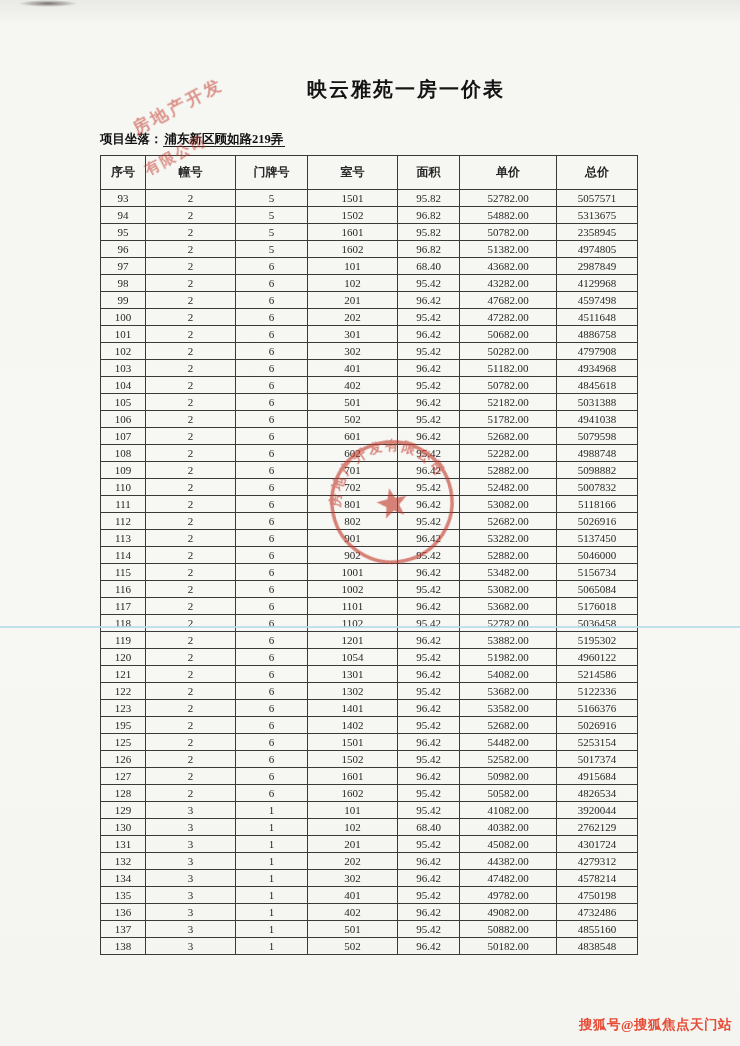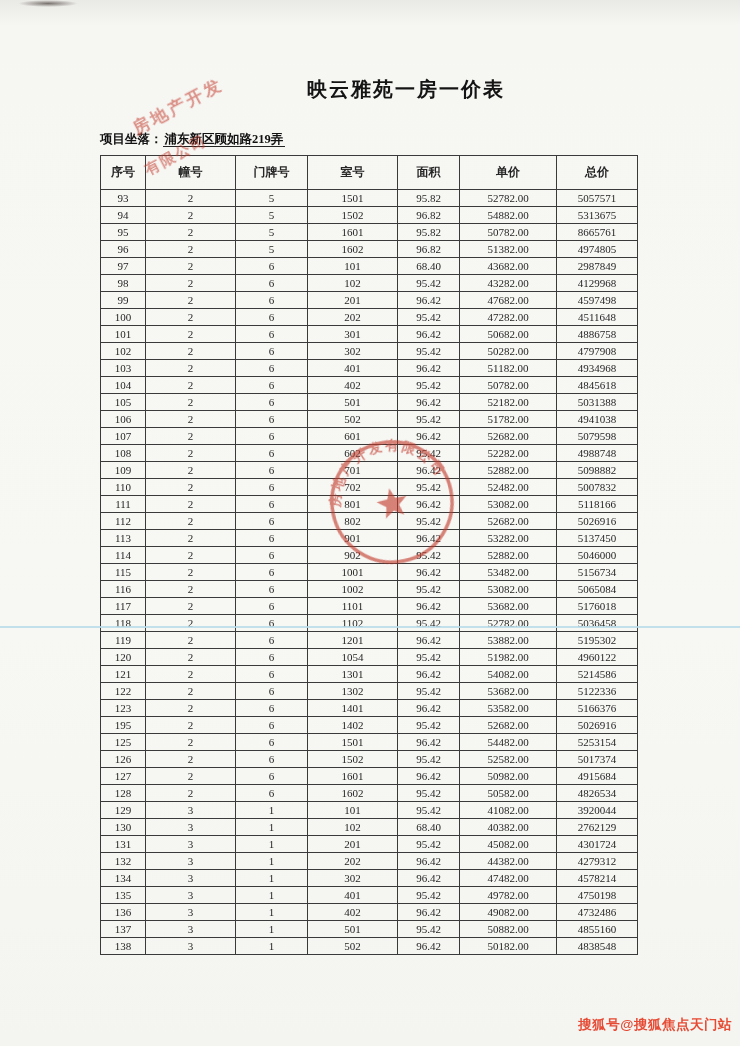--- a/index.html
+++ b/index.html
@@ -47,21 +47,21 @@
   }
   .frag1 { left:128px; top:95px;  font-size:17px; letter-spacing:3px; transform:rotate(-28deg); }
   .frag2 { left:142px; top:146px; font-size:15px; letter-spacing:2px; transform:rotate(-28deg); }
 
   .scanline {
     position:absolute; left:0; top:626px; width:740px; height:2px;
     background:#b9dcea; opacity:.85;
   }
   .watermark {
     position:absolute; right:8px; bottom:12px;
-    font-family:Liberation Sans, sans-serif;
+    font-family:Liberation Serif, serif;
     font-size:13.5px; font-weight:bold; color:#e64a33; letter-spacing:.5px;
   }
 </style>
 </head>
 <body>
 
 <div class="page">
 
   <div class="corner-smudge"></div>
 
@@ -111,21 +111,21 @@
           <td>54882.00</td>
           <td>5313675</td>
         </tr>
         <tr>
           <td>95</td>
           <td>2</td>
           <td>5</td>
           <td>1601</td>
           <td>95.82</td>
           <td>50782.00</td>
-          <td>8665761</td>
+          <td>2358945</td>
         </tr>
         <tr>
           <td>96</td>
           <td>2</td>
           <td>5</td>
           <td>1602</td>
           <td>96.82</td>
           <td>51382.00</td>
           <td>4974805</td>
         </tr>

